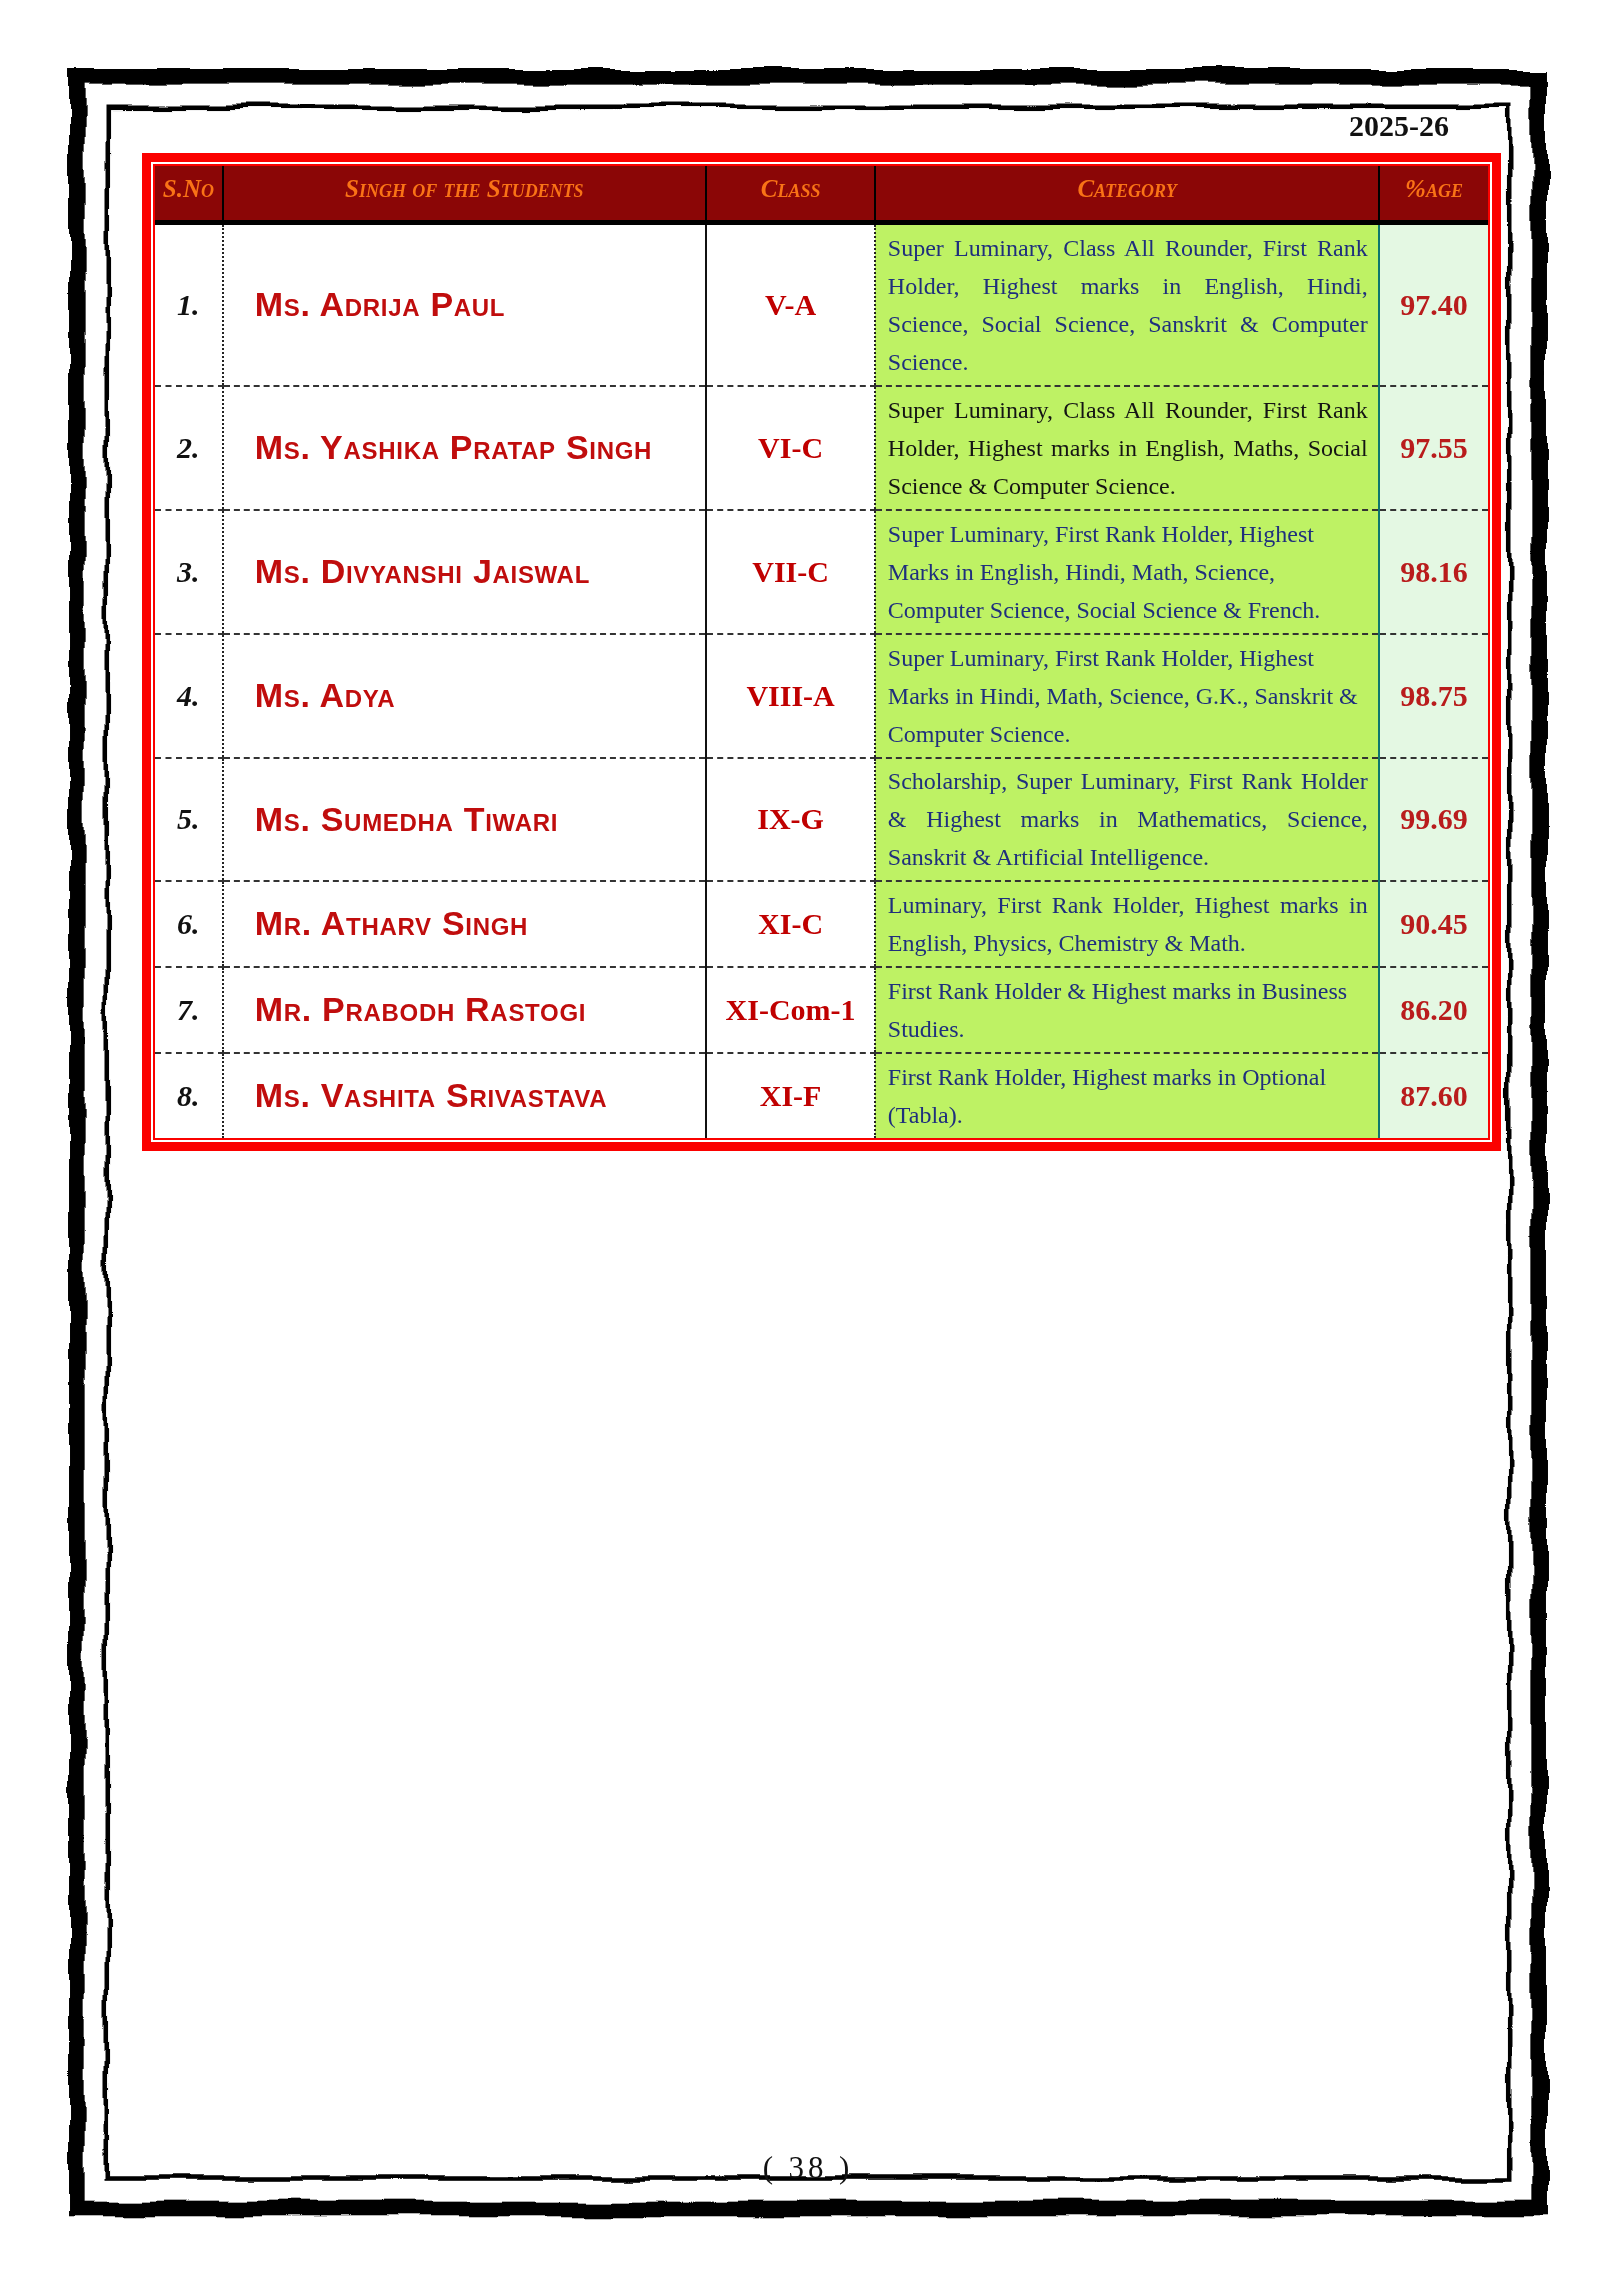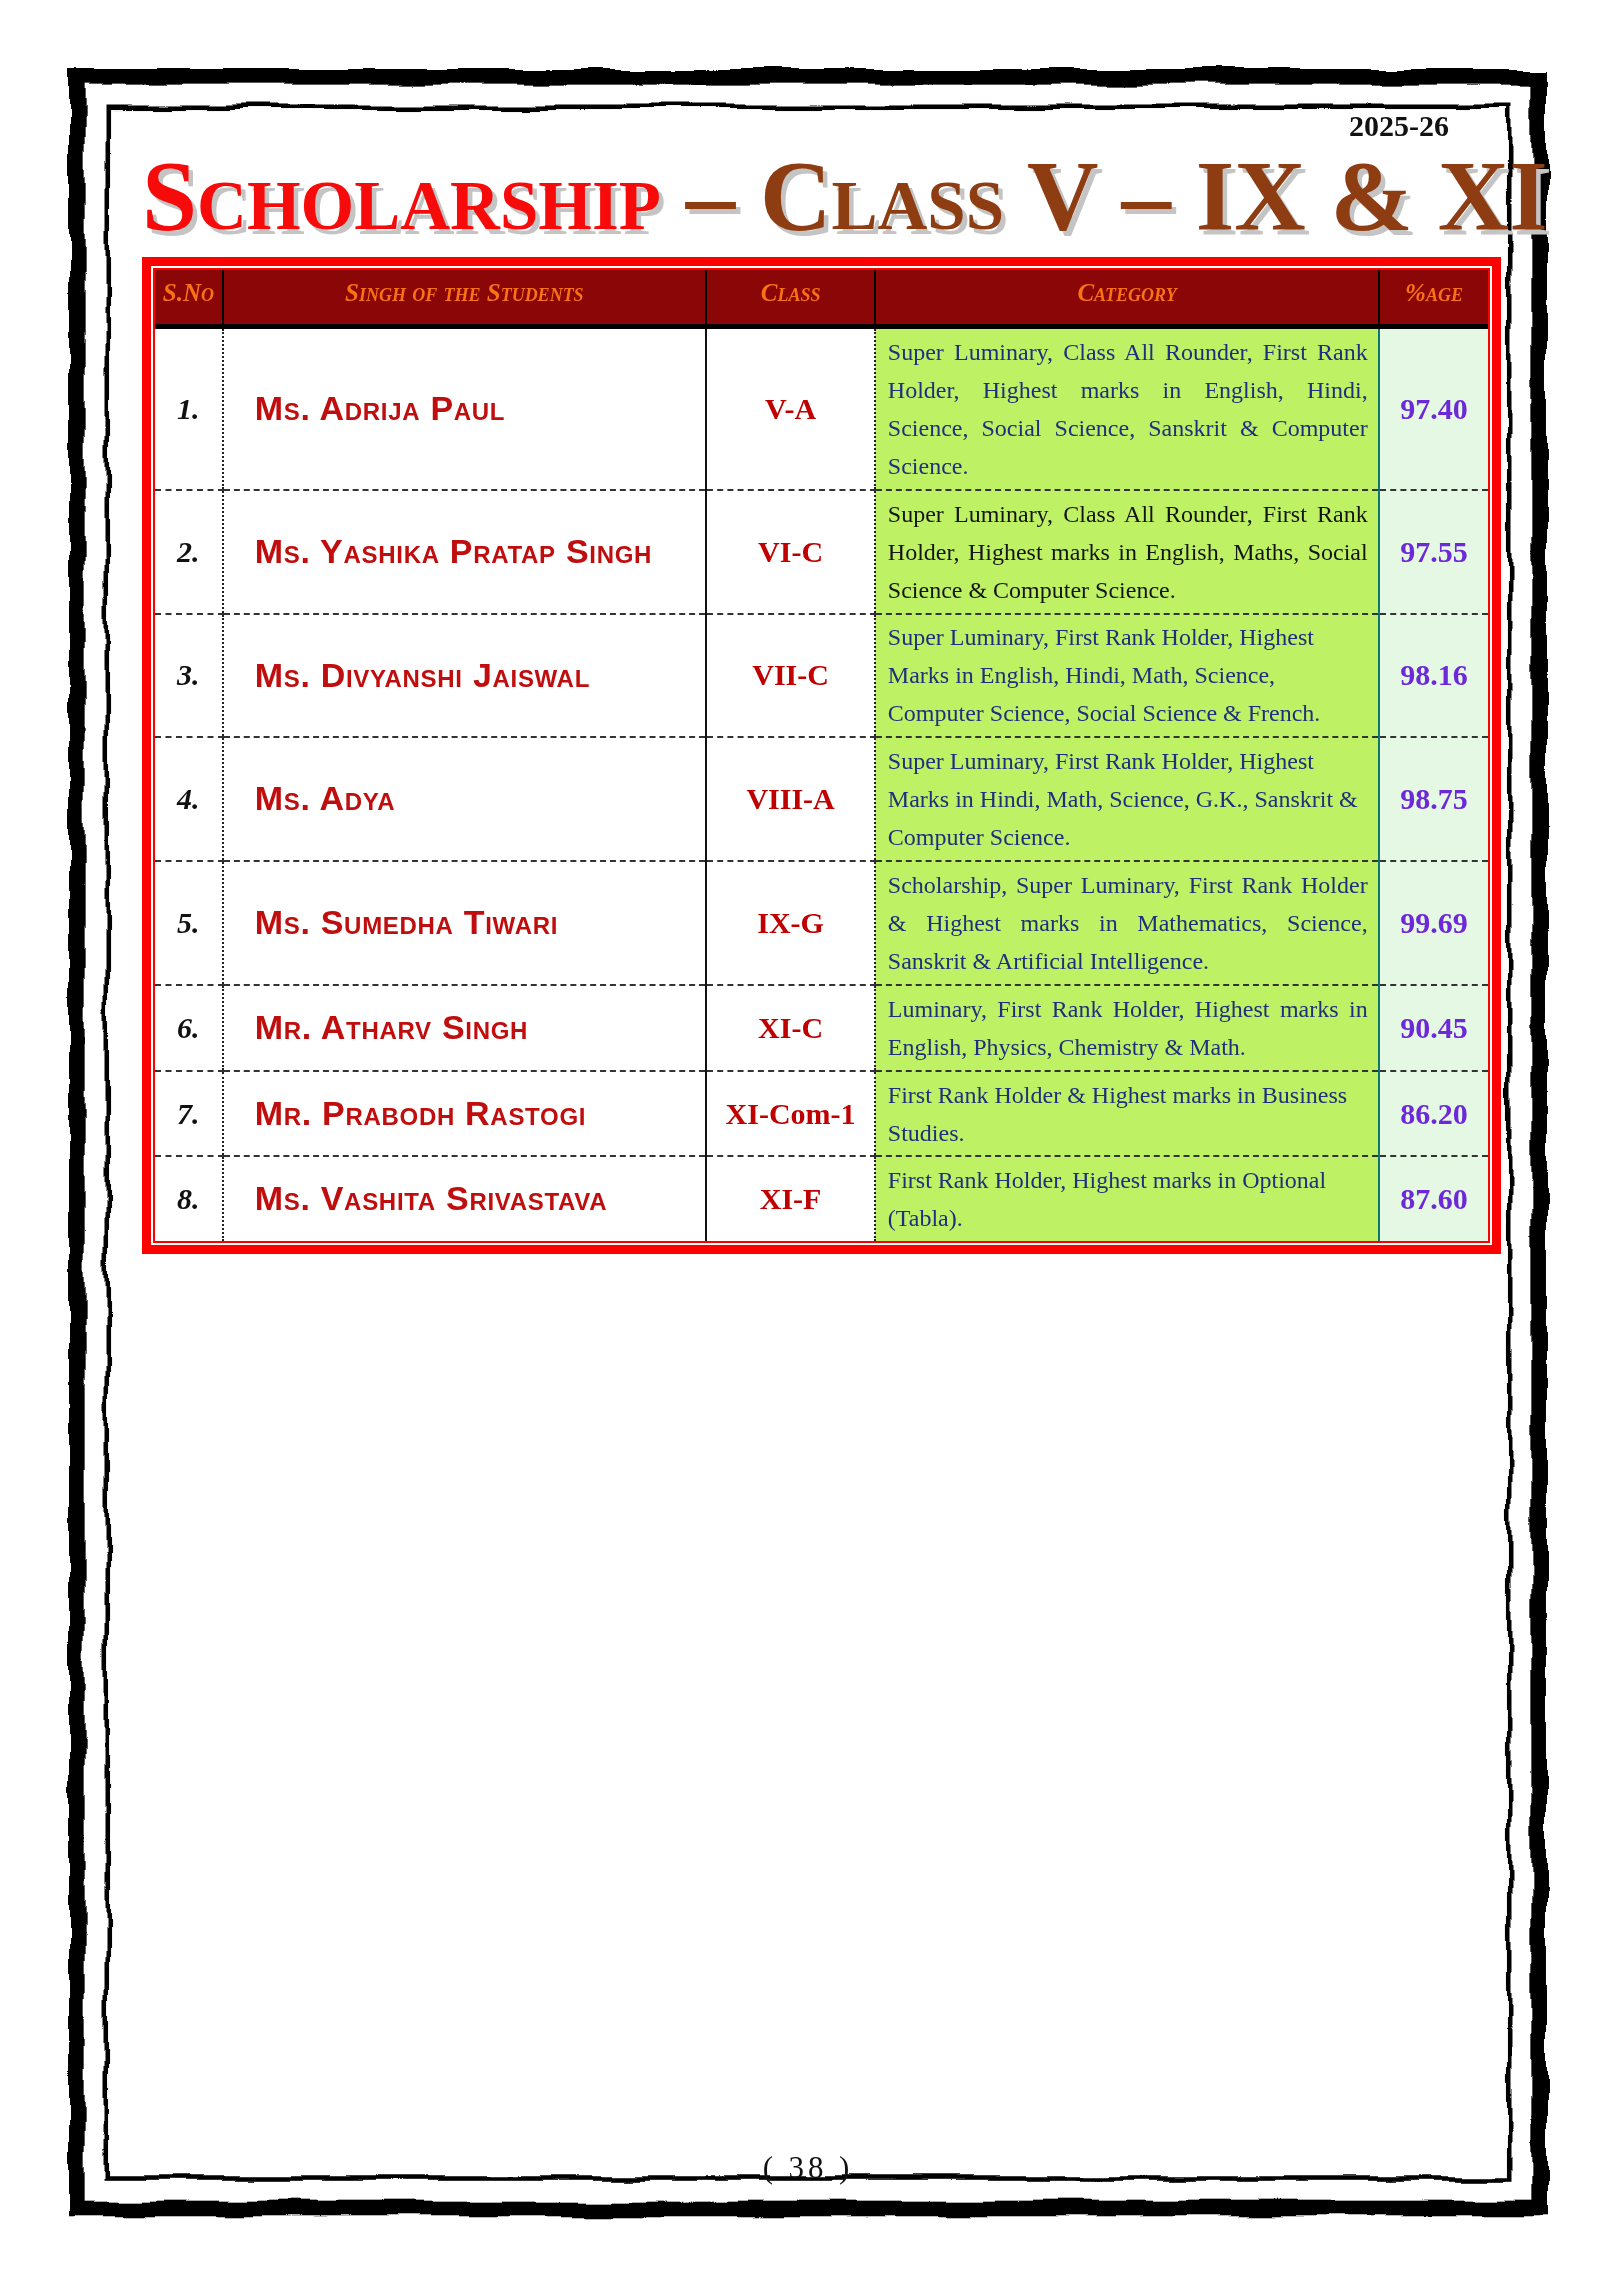--- a/index.html
+++ b/index.html
@@ -49,21 +49,21 @@
   td.c-class{
     text-align:center;color:#c00000;font-weight:bold;font-size:30px;
     border-right:2px dotted #222;
   }
   td.c-category{
     background:#bef264;color:#1f2f7d;font-size:24px;line-height:38px;
     padding:3.9px 10.4px 3.9px 11.7px;border-right:2px solid #0f766e;text-align:justify;
   }
   td.c-category.cat-black{color:#141414;}
   td.c-pct{
-    background:#e4f8e3;color:#6d28d9;font-weight:bold;font-size:30px;text-align:center;
+    background:#e4f8e3;color:#b91c1c;font-weight:bold;font-size:30px;text-align:center;
   }
   .page-number{
     position:absolute;bottom:98px;left:0;width:100%;text-align:center;
     font-size:31px;color:#111;letter-spacing:3.9px;
   }
 </style>
 </head>
 <body>
 
 <svg class="page-border" width="1616" height="2284" viewBox="0 0 2482 3508" aria-hidden="true">
@@ -76,25 +76,20 @@
   <g filter="url(#rough)">
     <rect x="118" y="118" width="2246" height="3274" fill="none" stroke="#000" stroke-width="24"></rect>
     <rect x="164" y="164" width="2154" height="3182" fill="none" stroke="#000" stroke-width="7"></rect>
   </g>
 </svg>
 
 <div class="content">
 
   <div class="year">2025-26</div>
 
-  <div class="title">
-    <span class="t1">Scholarship</span>
-    <span> </span>
-    <span class="t2">– Class V – IX &amp; XI</span>
-  </div>
 
   <div class="table-frame">
     <div class="table-frame-inner">
       <table>
         <thead>
           <tr>
             <th class="h-sno">S.No</th>
             <th class="h-name">Singh of the Students</th>
             <th class="h-class">Class</th>
             <th class="h-category">Category</th>

